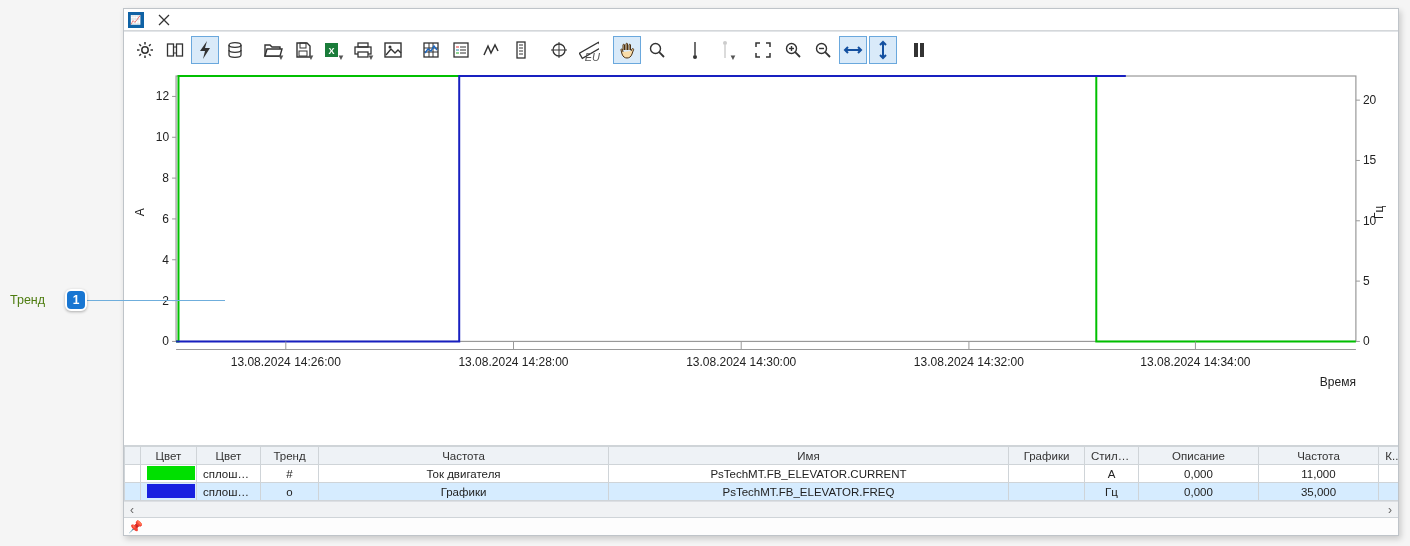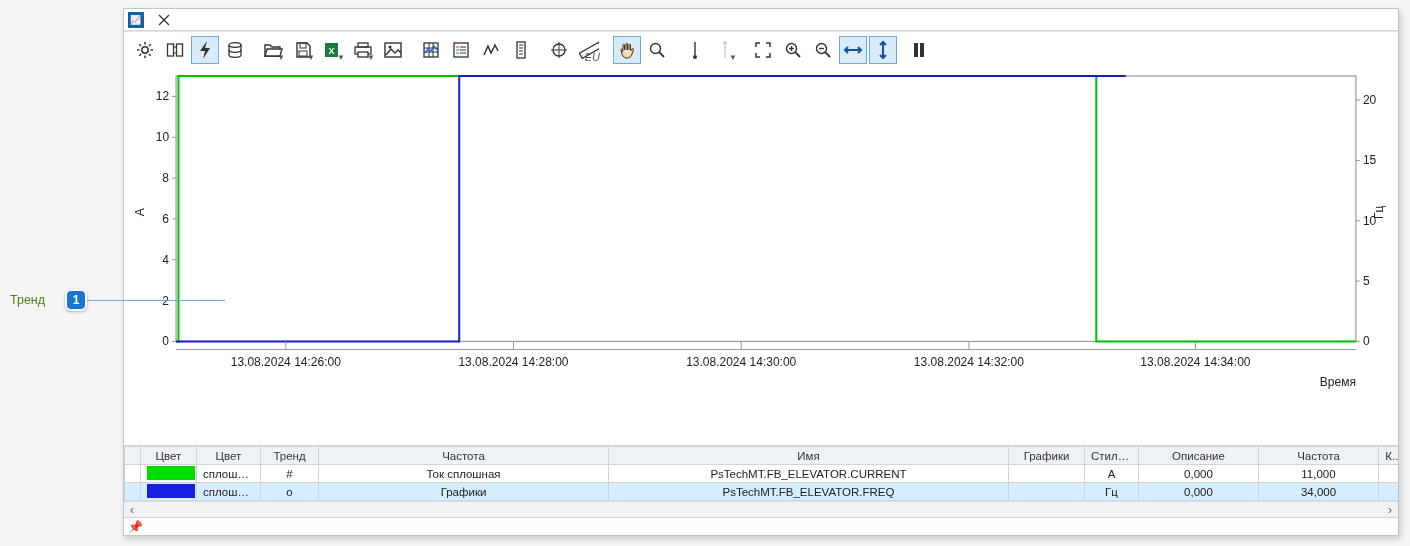--- a/index.html
+++ b/index.html
@@ -466,39 +466,39 @@
                 <th>Частота</th>
                 <th>К...</th>
               </tr>
             </thead>
             <tbody id="tbody">
                 <tr>
                   <td class="row-handle"></td>
                   <td><span class="color-swatch" style="background:#00e000"></span></td>
                   <td>сплошная</td>
                   <td>#</td>
-                  <td>Ток сплошная</td>
+                  <td>Ток двигателя</td>
                   <td>PsTechMT.FB_ELEVATOR.CURRENT</td>
                   <td></td>
                   <td>А</td>
                   <td>0,000</td>
                   <td>11,000</td>
                   <td></td>
                 </tr>
                 <tr class="sel">
                   <td class="row-handle"></td>
                   <td><span class="color-swatch" style="background:#1820e0"></span></td>
                   <td>сплошная</td>
                   <td>o</td>
                   <td>Графики</td>
                   <td>PsTechMT.FB_ELEVATOR.FREQ</td>
                   <td></td>
                   <td>Гц</td>
                   <td>0,000</td>
-                  <td>34,000</td>
+                  <td>35,000</td>
                   <td></td>
                 </tr>
               </tbody>
           </table>
         </div>
         <div class="hscroll">
           <span class="arrow">‹</span>
           <span class="track"></span>
           <span class="arrow">›</span>
         </div>

